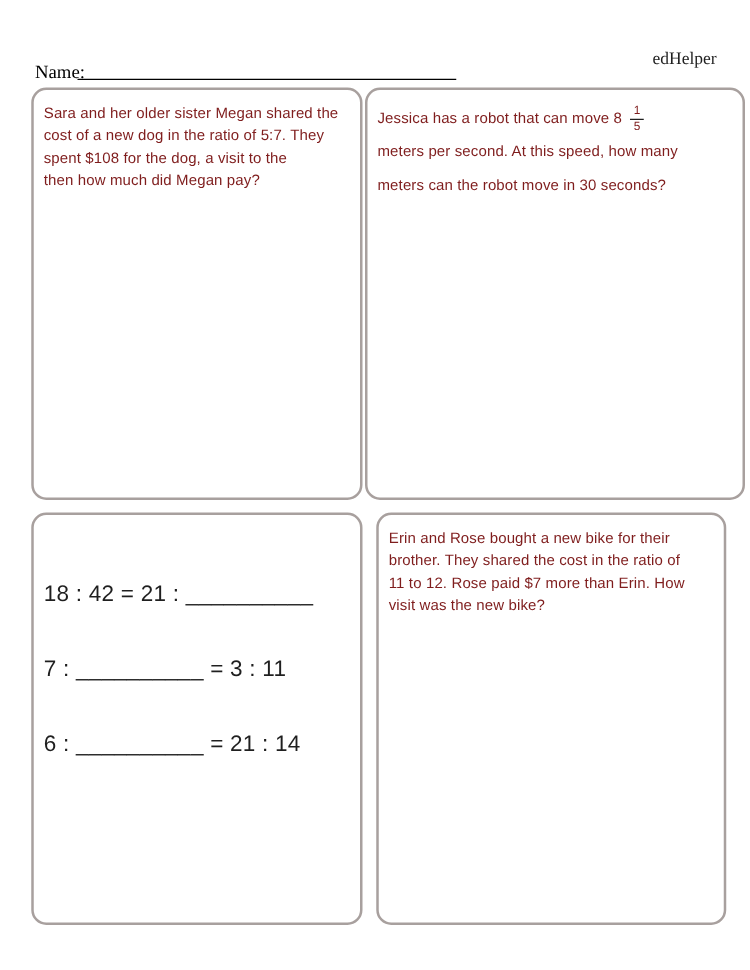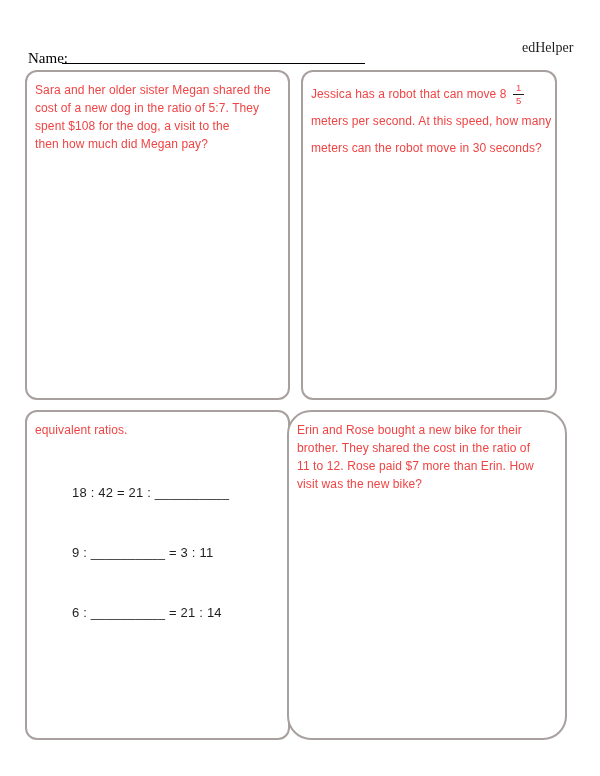--- a/index.html
+++ b/index.html
@@ -48,28 +48,28 @@
     position: absolute;
     width: 265px;
     height: 330px;
     border: 2px solid #a8a09e;
     border-radius: 12px;
     box-sizing: border-box;
     background: #ffffff;
     padding: 9px 8px 8px 8px;
   }
   #box-tl { left: 25px;  top: 70px;  }
-  #box-tr { left: 301px; top: 70px;  width: 256px; }
+  #box-tr { left: 292px; top: 70px;  width: 304px; }
   #box-bl { left: 25px;  top: 410px; }
-  #box-br { left: 287px; top: 410px; width: 280px; border-radius: 24px; }
+  #box-br { left: 301px; top: 410px; width: 280px; }
 
   .ptext {
     font-size: 12px;
     line-height: 18px;
-    color: #ef4444;
+    color: #7f1d1d;
     letter-spacing: 0.1px;
   }
   .ptext .tline { white-space: nowrap; }
 
   #box-tr .ptext { line-height: 27px; }
 
   .fraction {
     display: inline-block;
     vertical-align: -6px;
     text-align: center;
@@ -81,26 +81,25 @@
     display: block;
     border-bottom: 1px solid #1f1f1f;
     padding: 0 3px 1px 3px;
   }
   .fraction .den {
     display: block;
     padding-top: 1px;
   }
 
   .ratio-row {
-    font-size: 13px;
+    font-size: 18px;
     line-height: 18px;
     margin-top: 42px;
     white-space: nowrap;
     letter-spacing: 0.2px;
-    margin-left: 37px;
   }
   .ratio-row.first { margin-top: 45px; }
 </style>
 </head>
 <body>
 
 <div id="page">
 
   <div class="brand">edHelper</div>
 
@@ -127,24 +126,23 @@
           <span class="den">5</span>
         </span>
       </div>
       <div class="tline">meters per second. At this speed, how many</div>
       <div class="tline">meters can the robot move in 30 seconds?</div>
     </div>
   </div>
 
   <div class="pbox" id="box-bl">
     <div class="ptext">
-      <div class="tline">equivalent ratios.</div>
     </div>
     <div class="ratio-row first">18 : 42 = 21 : __________</div>
-    <div class="ratio-row">9 : __________ = 3 : 11</div>
+    <div class="ratio-row">7 : __________ = 3 : 11</div>
     <div class="ratio-row">6 : __________ = 21 : 14</div>
   </div>
 
   <div class="pbox" id="box-br">
     <div class="ptext">
       <div class="tline">Erin and Rose bought a new bike for their</div>
       <div class="tline">brother. They shared the cost in the ratio of</div>
       <div class="tline">11 to 12. Rose paid $7 more than Erin. How</div>
       <div class="tline">visit was the new bike?</div>
     </div>

